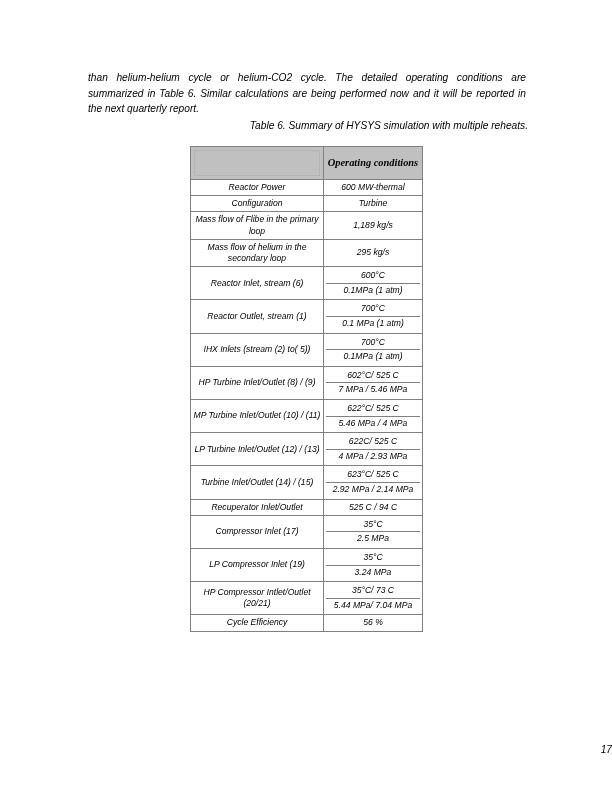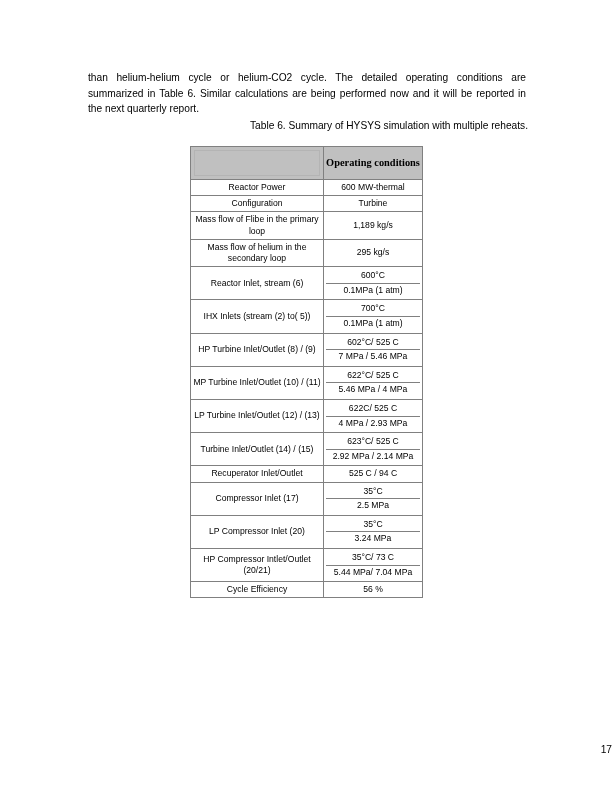--- a/index.html
+++ b/index.html
@@ -13,20 +13,21 @@
     font-family: "Liberation Sans", sans-serif;
     color: #000000;
     position: relative;
     overflow: hidden;
   }
   .page {
     position: absolute;
     inset: 0;
     width: 612px;
     height: 792px;
+    font-style: italic;
   }
   .body-text {
     position: absolute;
     left: 88px;
     top: 70px;
     width: 438px;
     font-size: 10.2px;
     line-height: 15.6px;
     text-align: justify;
     text-justify: inter-word;
@@ -143,20 +144,27 @@
             <td>295 kg/s</td>
           </tr>
           <tr>
             <td class="label">Reactor Inlet, stream (6)</td>
             <td class="split">
               <div class="sub top">600°C</div>
               <div class="sub bottom">0.1MPa (1 atm)</div>
             </td>
           </tr>
           <tr>
+            <td class="label">Reactor Outlet, stream (1)</td>
+            <td class="split">
+              <div class="sub top">700°C</div>
+              <div class="sub bottom">0.1 MPa (1 atm)</div>
+            </td>
+          </tr>
+          <tr>
             <td class="label">IHX Inlets (stream (2) to( 5))</td>
             <td class="split">
               <div class="sub top">700°C</div>
               <div class="sub bottom">0.1MPa (1 atm)</div>
             </td>
           </tr>
           <tr>
             <td class="label">HP Turbine Inlet/Outlet (8) / (9)</td>
             <td class="split">
               <div class="sub top">602°C/ 525 C</div>
@@ -189,21 +197,21 @@
             <td>525 C / 94 C</td>
           </tr>
           <tr>
             <td class="label">Compressor Inlet     (17)</td>
             <td class="split">
               <div class="sub top">35°C</div>
               <div class="sub bottom">2.5 MPa</div>
             </td>
           </tr>
           <tr>
-            <td class="label">LP Compressor Inlet (20)</td>
+            <td class="label">LP Compressor Inlet (19)</td>
             <td class="split">
               <div class="sub top">35°C</div>
               <div class="sub bottom">3.24 MPa</div>
             </td>
           </tr>
           <tr>
             <td class="label">HP Compressor Intlet/Outlet      (20/21)</td>
             <td class="split">
               <div class="sub top">35°C/ 73 C</div>
               <div class="sub bottom">5.44 MPa/ 7.04 MPa</div>

